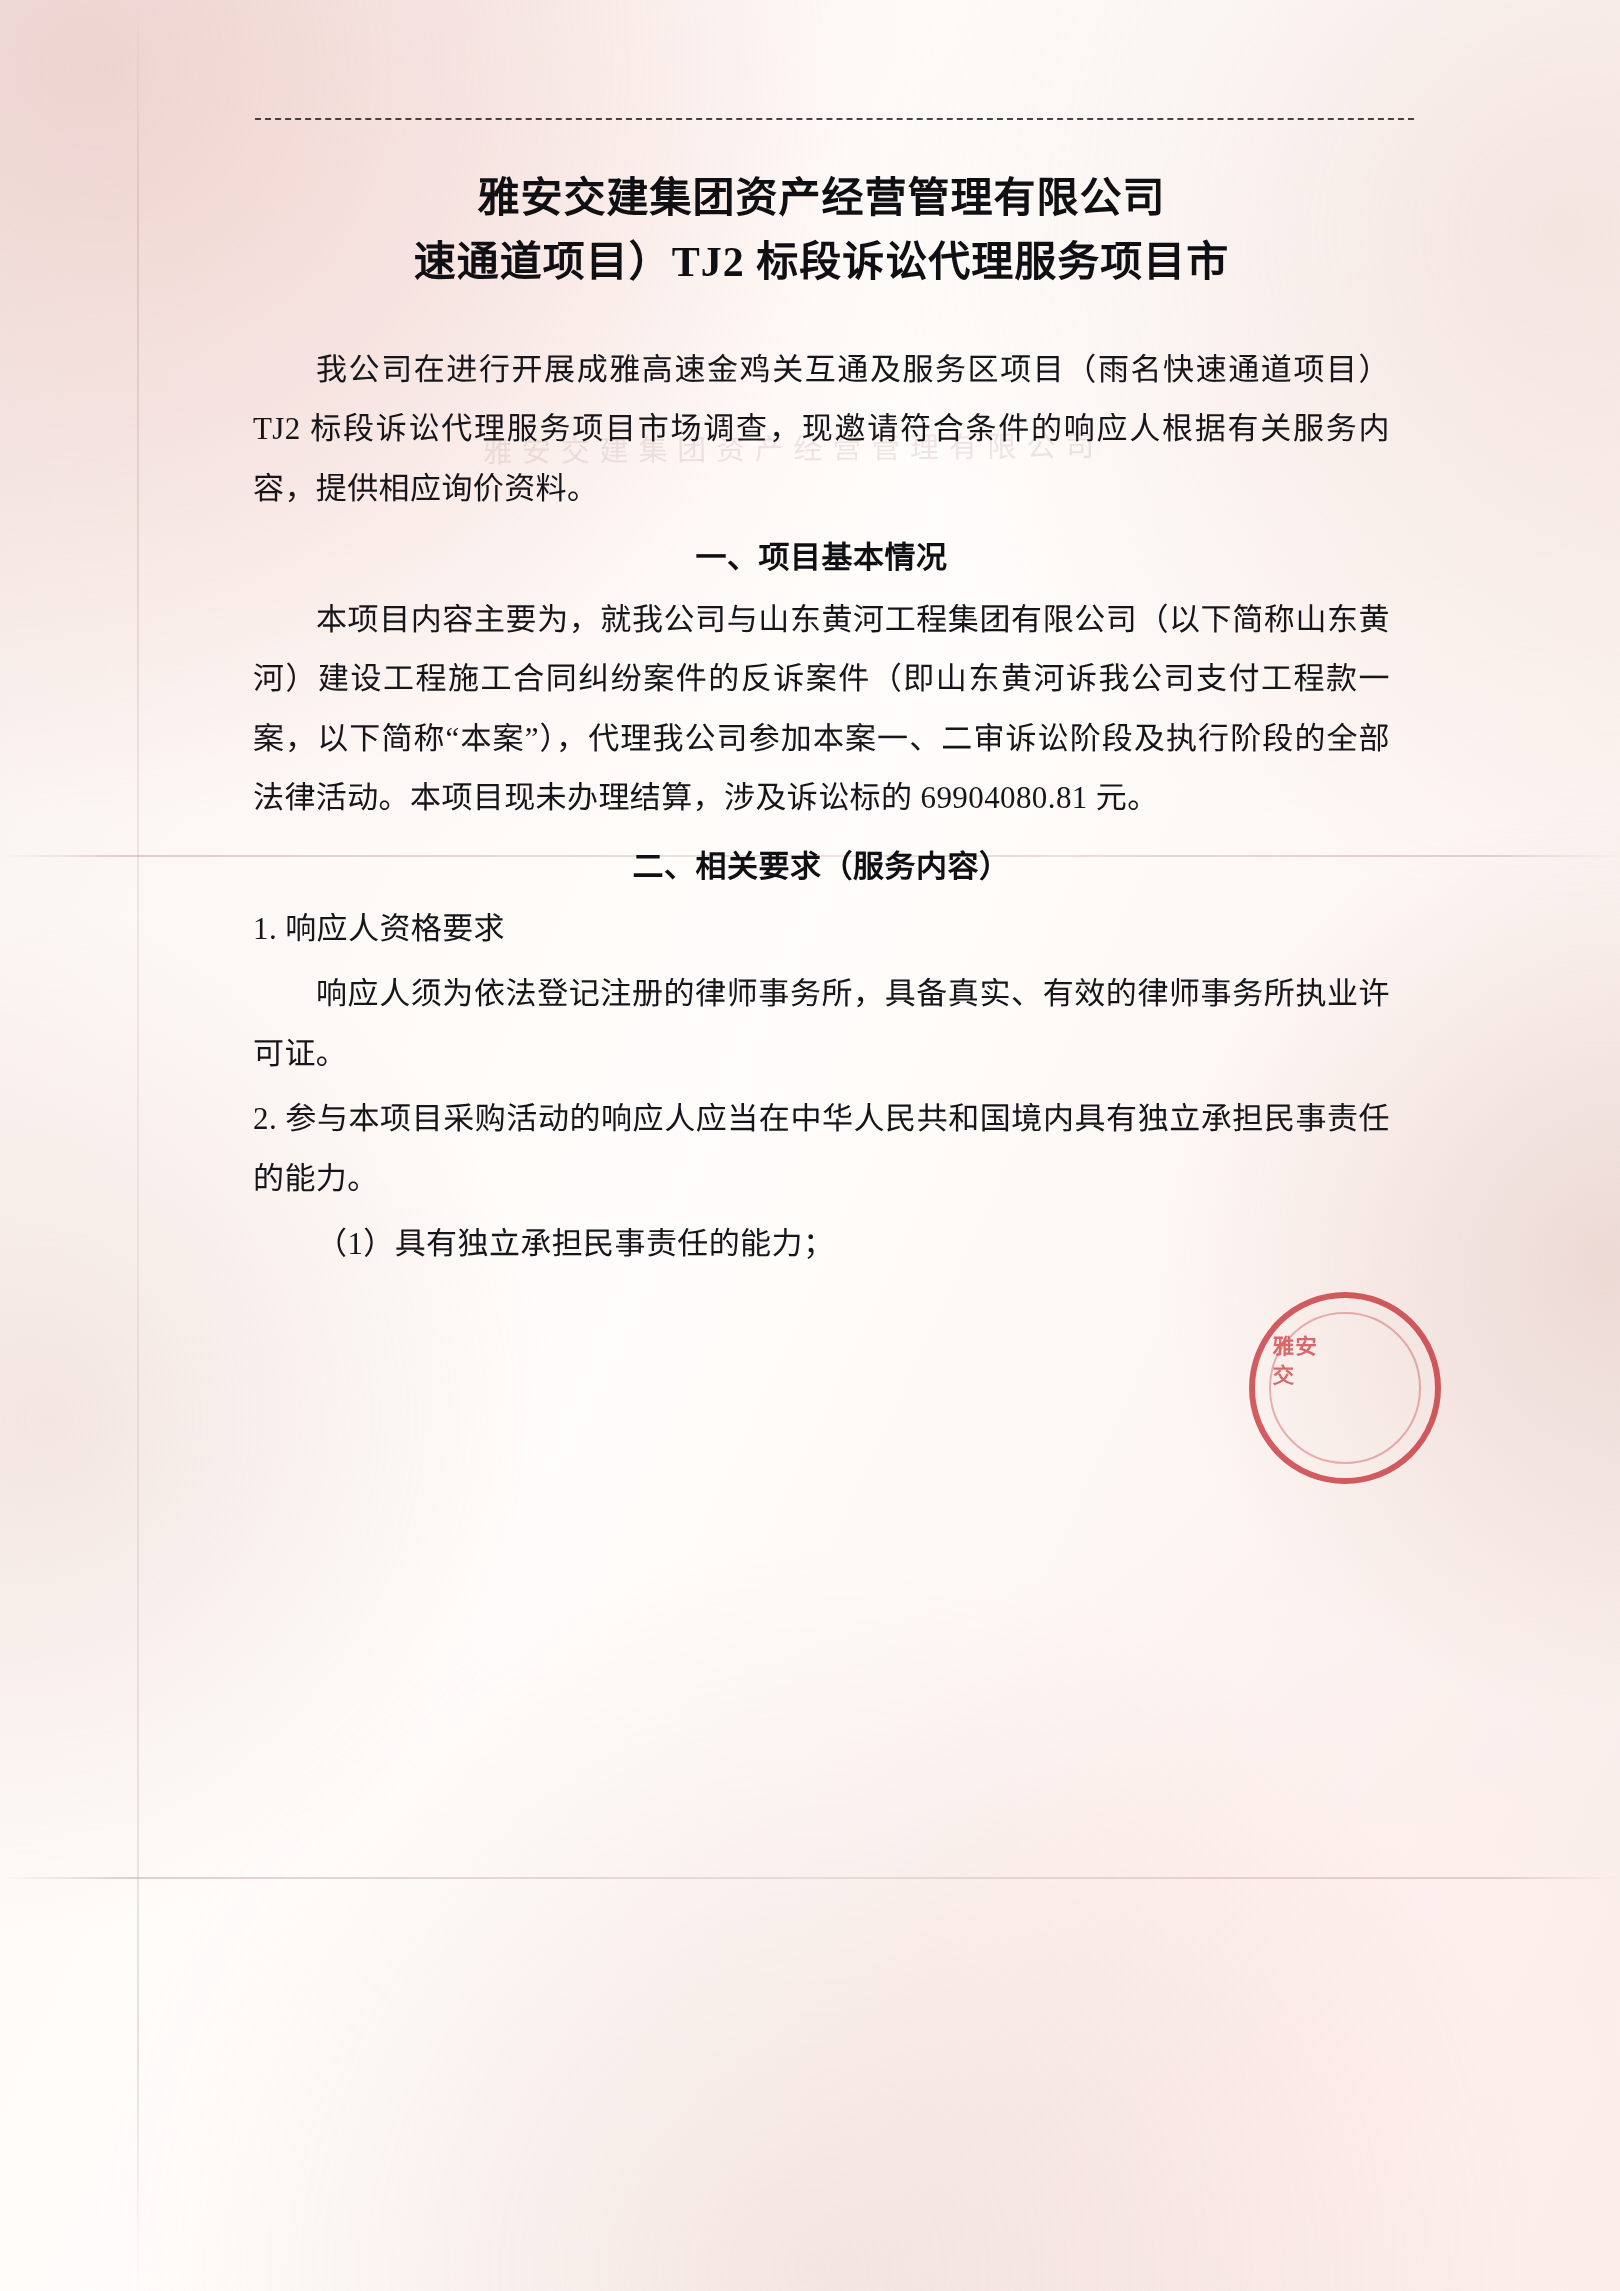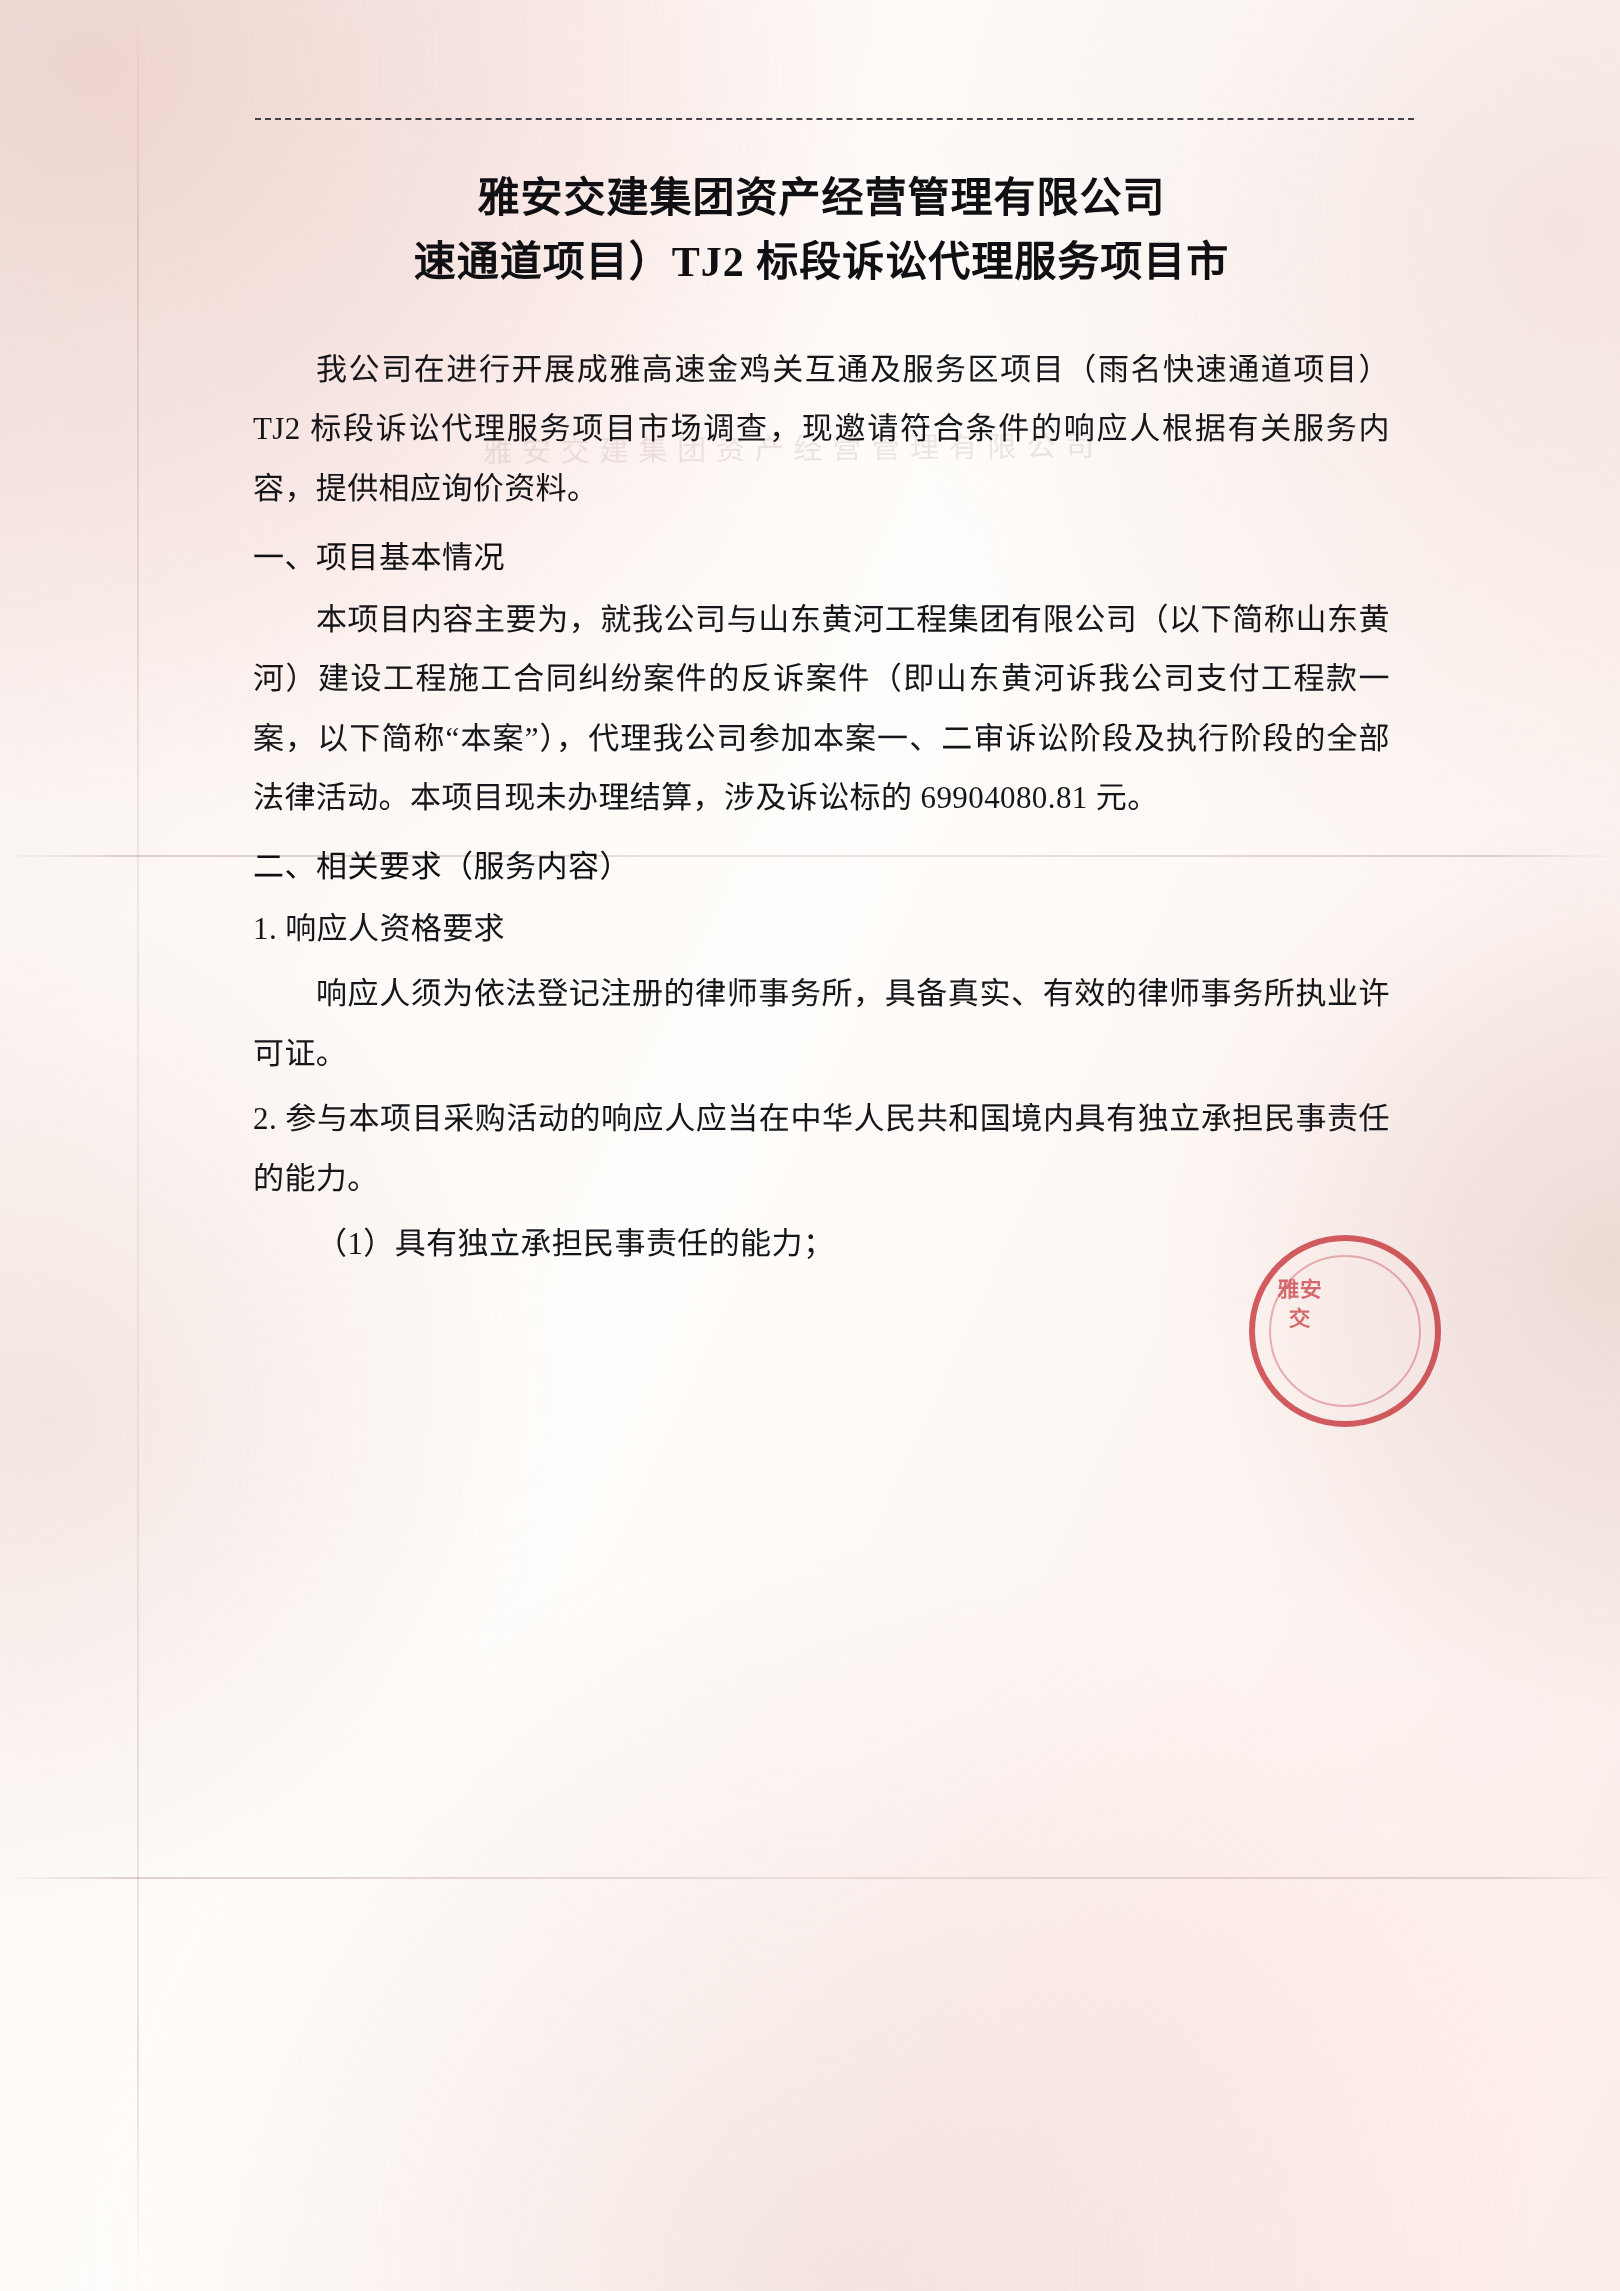--- a/index.html
+++ b/index.html
@@ -81,38 +81,38 @@
     margin: 0 0 5.9px 0;
     text-align: justify;
     letter-spacing: 0.4px;
     font-family: Liberation Serif, serif;
   }
   p.indent {
     text-indent: 63px;
   }
   h2.section {
     font-size: 31px;
-    font-weight: normal;
+    font-weight: bold;
     line-height: 1.92;
     color: #101014;
     margin: 9.8px 0 2px 0;
     letter-spacing: 0.5px;
+    text-align: center;
   }
   .seal {
     position: absolute;
     right: -51px;
-    top: 1117px;
+    top: 1174px;
     width: 192px;
     height: 192px;
     border: 6.9px solid #c8242c;
     border-radius: 50%;
     opacity: 0.72;
     box-sizing: border-box;
     mix-blend-mode: multiply;
-    text-align: center;
   }
   .seal::before {
     content: "";
     position: absolute;
     left: 13.7px;
     top: 13.7px;
     right: 13.7px;
     bottom: 13.7px;
     border: 2px solid rgba(200,36,44,0.45);
     border-radius: 50%;

